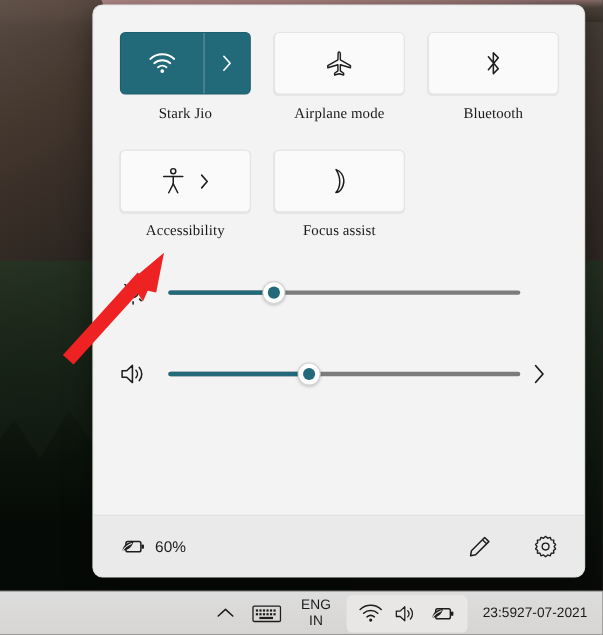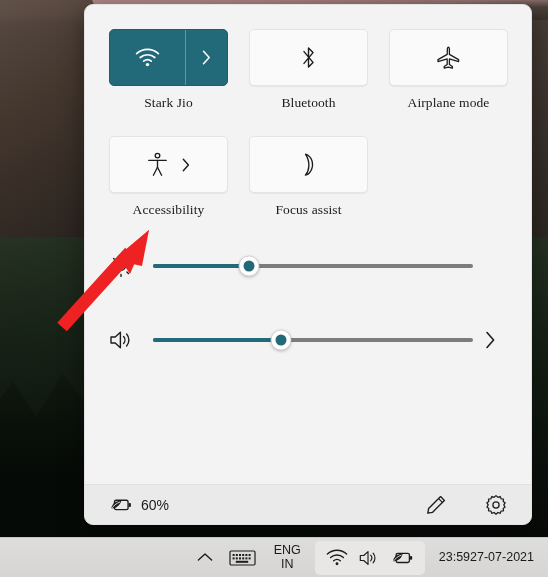--- a/index.html
+++ b/index.html
@@ -101,21 +101,21 @@
     border-radius: 50%; background: #ffffff; border: 1px solid #d5d5d5;
     transform: translate(-50%, -50%);
     box-shadow: 0 1px 3px rgba(0,0,0,0.22);
     display: flex; align-items: center; justify-content: center;
   }
   .slider-thumb::after { content: ""; width: 11px; height: 11px; border-radius: 50%; background: #22697a; }
   .slider-end { width: 34px; display: flex; align-items: center; justify-content: center; }
 
   
   #qs-footer {
-    height: 40px; background: #eaeaea; border-top: 1px solid #e0e0e0;
+    height: 56px; background: #eaeaea; border-top: 1px solid #e0e0e0;
     display: flex; align-items: center; padding: 0 20px 0 22px;
   }
   #battery-status { display: flex; align-items: center; gap: 8px; }
   #battery-pct { font-size: 14px; color: #1a1a1a; }
   #footer-actions { margin-left: auto; display: flex; align-items: center; gap: 30px; }
   .footer-btn { width: 30px; height: 30px; display: flex; align-items: center; justify-content: center; }
 
   
   #taskbar {
     position: absolute; left: 0; bottom: 0; width: 548px; height: 40px;
@@ -170,34 +170,34 @@
             <svg width="9" height="15" viewBox="0 0 9 15">
               <path d="M1.5 1.2 L7.2 7.5 L1.5 13.8" fill="none" stroke="#ffffff" stroke-width="1.5" stroke-linecap="round" stroke-linejoin="round"></path>
             </svg>
           </div>
         </div>
         <div class="tile-label">Stark Jio</div>
       </div>
 
       <div class="tile-cell tile-row-1">
         <div class="tile off">
+          <svg class="ico" width="25" height="24" viewBox="0 0 25 24">
+            <path d="M11.4 2.4 C11.4 1.5 12.1 1 12.7 1.4 C13.2 1.7 13.4 2.4 13.4 3.2 L13.4 8.4 L22.6 13.6 L22.6 15.6 L13.4 12.9 L13.4 18.4 L16.4 20.6 L16.4 22.2 L12.3 21.1 L8.2 22.2 L8.2 20.6 L11.2 18.4 L11.2 12.9 L2 15.6 L2 13.6 L11.2 8.4 Z" fill="none" stroke="#1d1d1d" stroke-width="1.3" stroke-linejoin="round"></path>
+          </svg>
+        </div>
+        <div class="tile-label">Airplane mode</div>
+      </div>
+
+      <div class="tile-cell tile-row-1">
+        <div class="tile off">
           <svg class="ico" width="17" height="25" viewBox="0 0 17 25">
             <path d="M4 6.6 L13 17.4 L8.5 22 L8.5 3 L13 7.6 L4 18.4" fill="none" stroke="#1d1d1d" stroke-width="1.4" stroke-linecap="round" stroke-linejoin="round"></path>
           </svg>
         </div>
         <div class="tile-label">Bluetooth</div>
-      </div>
-
-      <div class="tile-cell tile-row-1">
-        <div class="tile off">
-          <svg class="ico" width="25" height="24" viewBox="0 0 25 24">
-            <path d="M11.4 2.4 C11.4 1.5 12.1 1 12.7 1.4 C13.2 1.7 13.4 2.4 13.4 3.2 L13.4 8.4 L22.6 13.6 L22.6 15.6 L13.4 12.9 L13.4 18.4 L16.4 20.6 L16.4 22.2 L12.3 21.1 L8.2 22.2 L8.2 20.6 L11.2 18.4 L11.2 12.9 L2 15.6 L2 13.6 L11.2 8.4 Z" fill="none" stroke="#1d1d1d" stroke-width="1.3" stroke-linejoin="round"></path>
-          </svg>
-        </div>
-        <div class="tile-label">Airplane mode</div>
       </div>
 
 
       <div class="tile-cell">
         <div class="tile off">
           <svg class="ico" width="21" height="25" viewBox="0 0 21 25">
             <g fill="none" stroke="#1d1d1d" stroke-width="1.35" stroke-linecap="round" stroke-linejoin="round">
               <circle cx="10.5" cy="3.6" r="2.3"></circle>
               <path d="M1.8 8.4 L19.2 8.4"></path>
               <path d="M10.5 8.4 L10.5 15.2"></path>

